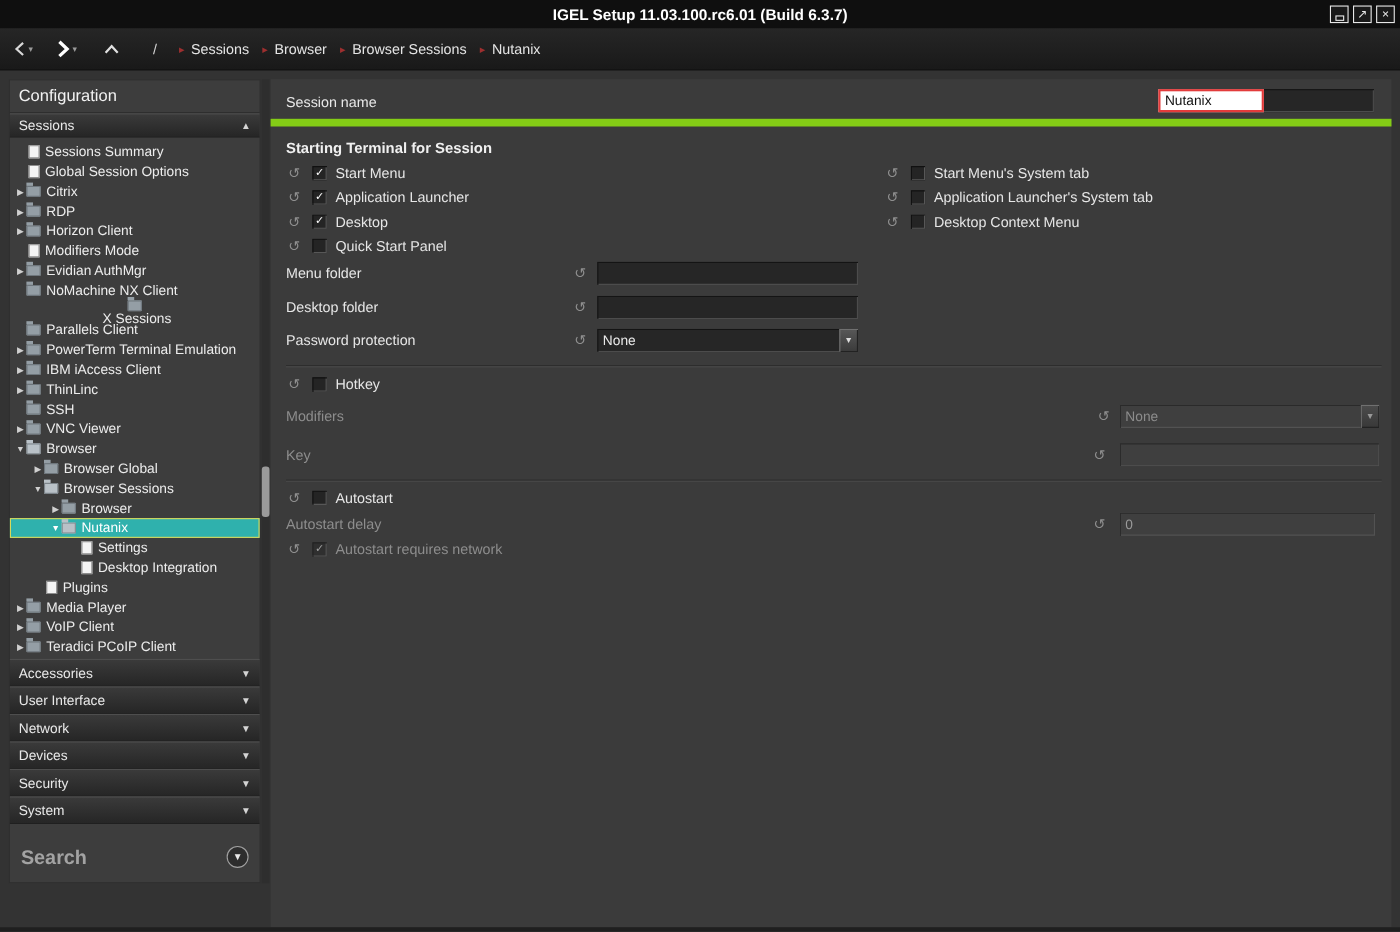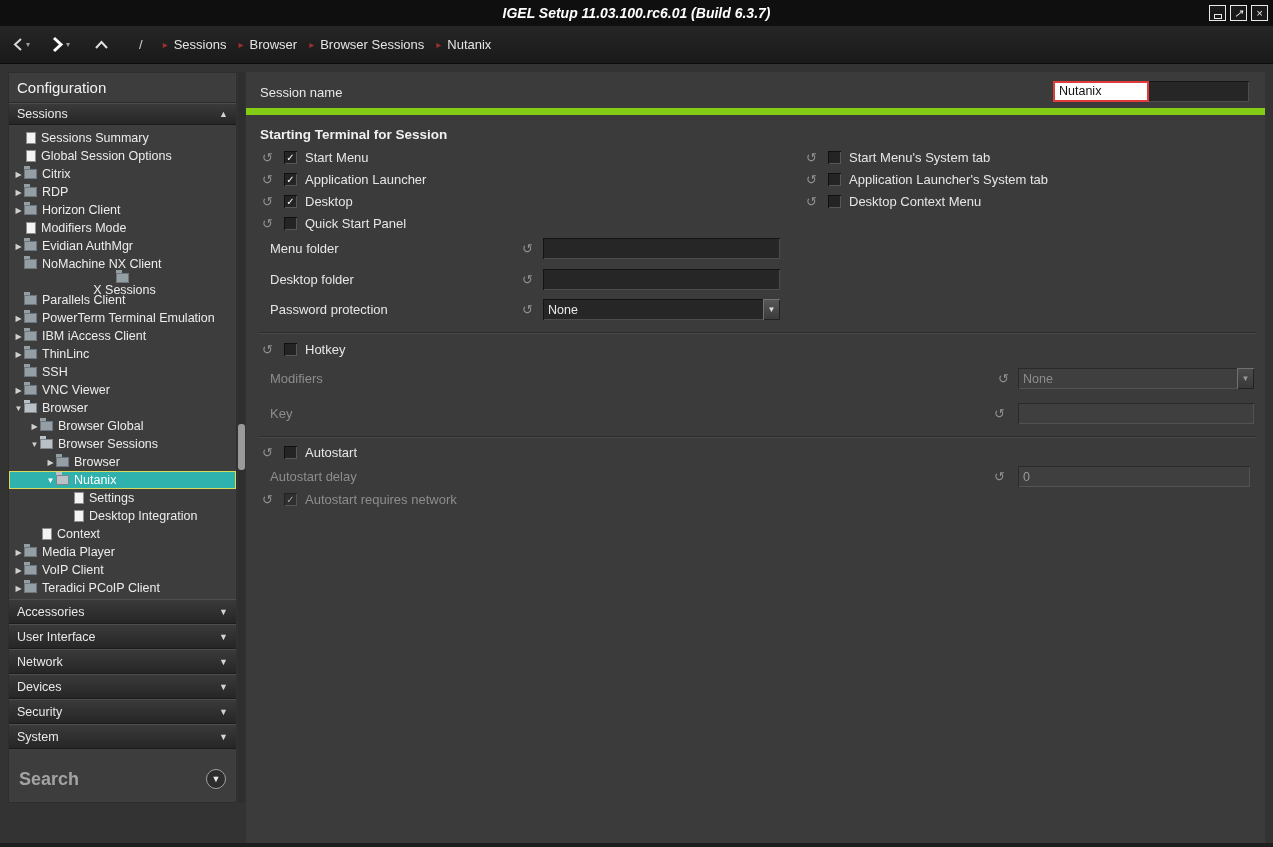--- a/index.html
+++ b/index.html
@@ -4,21 +4,21 @@
 <style>
   * { margin:0; padding:0; box-sizing:border-box; }
   html,body { width:1273px; height:847px; }
   body {
     position:relative; overflow:hidden;
     background:#333333; color:#e0e0e0;
     font-family:"Liberation Sans", sans-serif;
   }
   
   .titlebar { position:absolute; top:0; left:0; right:0; height:26px; background:#0f0f0f;
-    display:flex; align-items:center; justify-content:center;font-style:italic; }
+    display:flex; align-items:center; justify-content:center; }
   .title { font-size:14px; font-weight:bold; color:#ffffff; }
   .win-controls { position:absolute; right:5px; top:5px; display:flex; gap:4px; }
   .winbtn { width:17px; height:16px; border:1px solid #e8e8e8; background:#191919; color:#e8e8e8;
     font-size:11px; line-height:13px; display:flex; align-items:center; justify-content:center; }
   .glyph-min { width:8px; height:5px; border:1px solid #e8e8e8; margin-top:6px; }
   
   .navbar { position:absolute; top:26px; left:0; right:0; height:38px;
     background:linear-gradient(#262626,#191919); border-bottom:1px solid #0b0b0b;
     display:flex; align-items:center; }
   .nav-ico { display:flex; align-items:center; }
@@ -73,21 +73,21 @@
   .cb-row { height:22px; display:flex; align-items:center; }
   .reset-icon { width:16px; flex:none; font-size:13px; color:#8f8f8f; text-align:left; }
   .checkbox { width:13px; height:13px; flex:none; margin:0 8px 0 6px; background:#242424;
     box-shadow:inset 1px 1px 0 #101010, inset -1px -1px 0 #575757;
     display:flex; align-items:center; justify-content:center; font-size:10px; color:#ffffff; }
   .cb-label { font-size:13px; color:#e6e6e6; white-space:nowrap; }
   .cb-row.disabled .cb-label { color:#8d8d8d; }
   .cb-row.disabled .checkbox { background:#2f2f2f; color:#a0a0a0;
     box-shadow:inset 1px 1px 0 #222222, inset -1px -1px 0 #555555; }
   .form-row { position:absolute; left:0; right:0; height:22px; }
-  .form-label { position:absolute; left:14px; top:3px; font-size:13px; color:#e6e6e6;margin-left:10px; }
+  .form-label { position:absolute; left:14px; top:3px; font-size:13px; color:#e6e6e6; }
   .form-label.dim { color:#8d8d8d; }
   .form-reset { position:absolute; top:3px; font-size:13px; color:#8f8f8f; }
   .form-input { position:absolute; top:0; height:21px; background:#262626; border:0; color:#e8e8e8;
     font-size:12.5px; padding:0 5px; font-family:inherit;
     box-shadow:inset 1px 1px 0 #141414, inset -1px -1px 0 #4c4c4c; }
   .form-input.disabled { background:#3f3f3f; color:#9a9a9a;
     box-shadow:inset 1px 1px 0 #2a2a2a, inset -1px -1px 0 #525252; }
   .combo { position:absolute; top:0; height:21px; background:#262626; display:flex; align-items:center;
     box-shadow:inset 1px 1px 0 #141414, inset -1px -1px 0 #4c4c4c; }
   .combo-value { flex:1; padding-left:5px; font-size:12.5px; color:#e8e8e8; }
@@ -274,21 +274,21 @@
         <span class="tree-label">Settings</span>
       </div>
       <div class="tree-row" style="padding-left: 52px;">
         <span class="tree-arrow"></span>
         <span class="tree-icon icon-doc"></span>
         <span class="tree-label">Desktop Integration</span>
       </div>
       <div class="tree-row" style="padding-left: 20px;">
         <span class="tree-arrow"></span>
         <span class="tree-icon icon-doc"></span>
-        <span class="tree-label">Context</span>
+        <span class="tree-label">Plugins</span>
       </div>
       <div class="tree-row" style="padding-left: 4px;">
         <span class="tree-arrow">▶</span>
         <span class="tree-icon icon-folder"></span>
         <span class="tree-label">Media Player</span>
       </div>
       <div class="tree-row" style="padding-left: 4px;">
         <span class="tree-arrow">▶</span>
         <span class="tree-icon icon-folder"></span>
         <span class="tree-label">VoIP Client</span>

